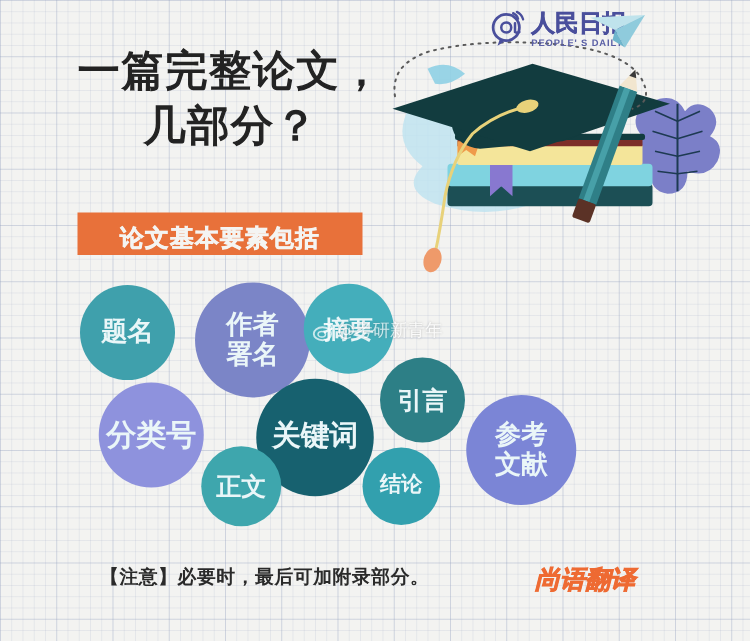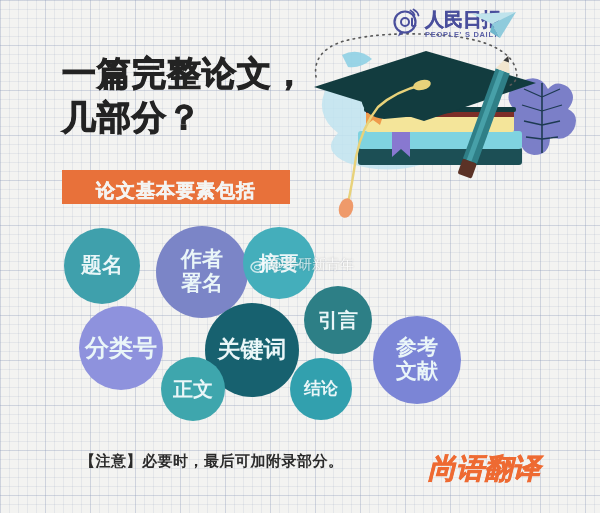--- a/index.html
+++ b/index.html
@@ -45,25 +45,25 @@
   }
   .brand-en{
     font-family:"Liberation Sans",sans-serif;
     font-size:7.5px;font-weight:bold;color:#5b60a6;
     letter-spacing:0.7px;margin-top:2px;
   }
   .plane{position:absolute;left:470px;top:10px;z-index:6;}
 
   
   .title{
-    position:absolute;left:62px;top:52px;
-    font-family:"DejaVu Sans","Liberation Sans",sans-serif;
-    font-size:34px;font-weight:bold;color:#232323;
+    position:absolute;left:62px;top:36px;
+    font-family:"DejaVu Sans","Liberation Sans",sans-serif;
+    font-size:34px;font-weight:normal;color:#232323;
     line-height:1.28;letter-spacing:1px;
-    z-index:5;white-space:pre-line;
+    z-index:5;white-space:pre-line;text-align:center;
     -webkit-text-stroke:1.1px #232323;
   }
 
   
   .banner{
     position:absolute;left:62px;top:170px;
     width:228px;height:34px;
     background:#e8713a;
     display:flex;align-items:flex-end;justify-content:center;
     z-index:5;
@@ -95,21 +95,21 @@
   
   .note{
     position:absolute;left:80px;top:452px;
     font-family:"DejaVu Sans","Liberation Sans",sans-serif;
     font-size:15px;font-weight:bold;color:#2a2a2a;
     letter-spacing:0.5px;z-index:5;
   }
   .shangyu{
     position:absolute;left:428px;top:450px;
     font-family:Liberation Serif, serif;
-    font-size:28px;font-weight:bold;font-style:italic;
+    font-size:20px;font-weight:bold;font-style:italic;
     color:#ee6a32;letter-spacing:0px;z-index:5;
     -webkit-text-stroke:0.7px #ee6a32;
   }
 
   
   .watermark{
     position:absolute;left:250px;top:256px;
     display:flex;align-items:center;gap:3px;
     z-index:7;opacity:0.72;
     font-family:"DejaVu Sans","Liberation Sans",sans-serif;

